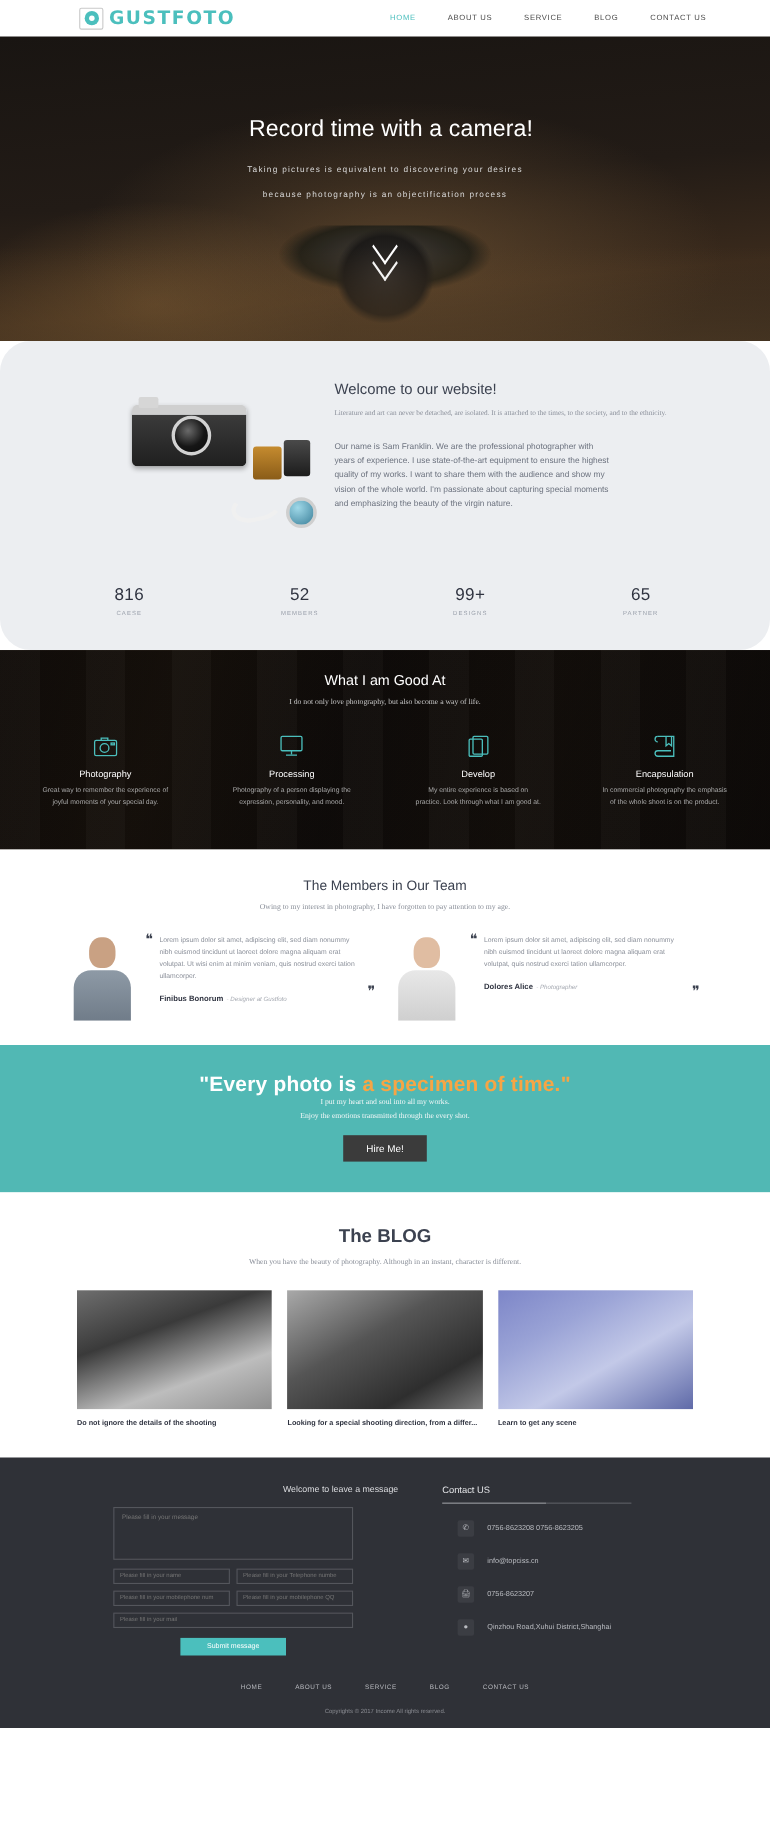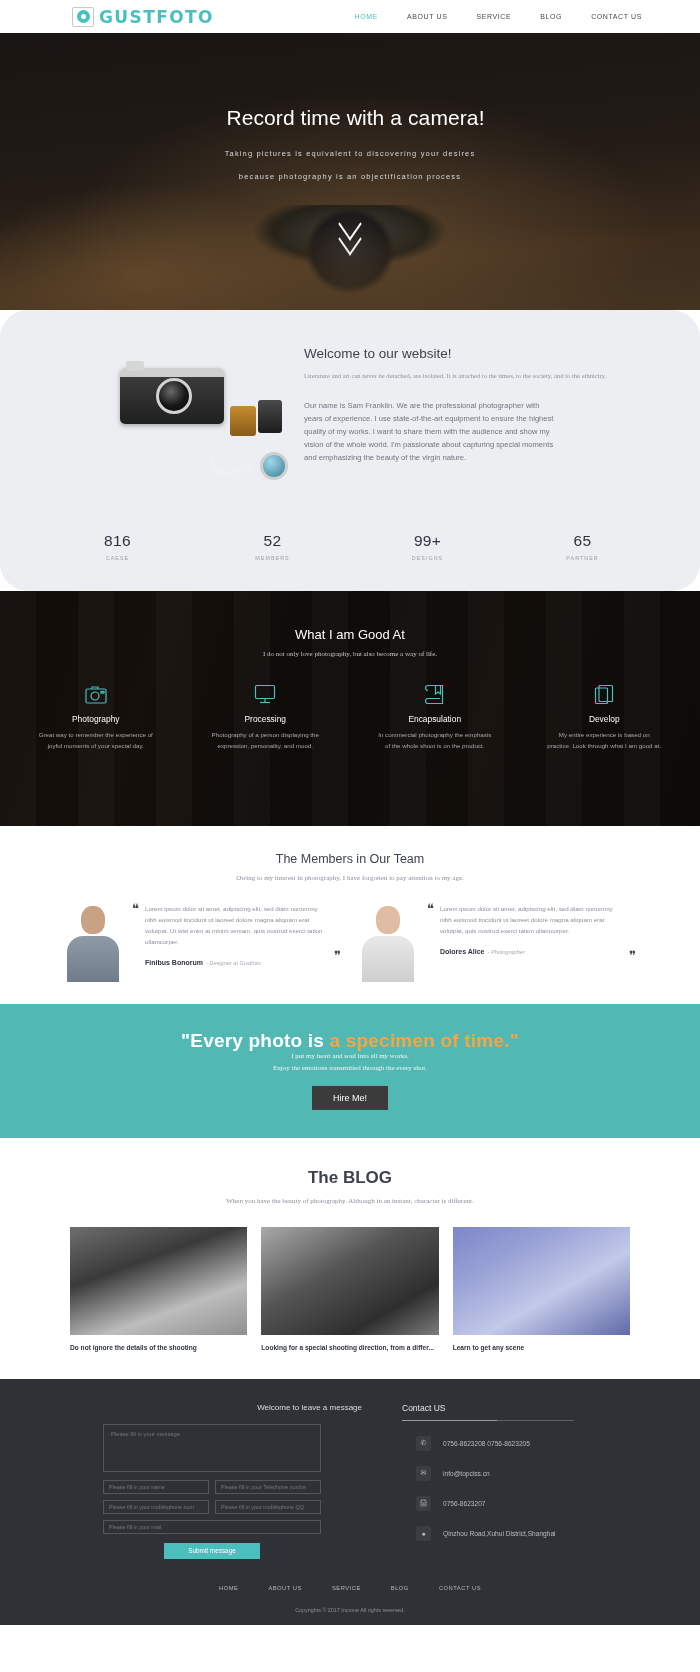--- a/index.html
+++ b/index.html
@@ -166,26 +166,26 @@
   }
   .stat { flex: 1; text-align: center; }
   .stat-num { font-size: 15.5px; color: #2f3340; letter-spacing: .3px; }
   .stat-label {
     margin-top: 5px; font-size: 5.4px; letter-spacing: 1px;
     color: #9aa0ab; text-transform: uppercase;
   }
 
   
   .skills {
-    height: 235px;
+    height: 181px;
     background:
       linear-gradient(rgba(12,9,7,.80), rgba(12,9,7,.80)),
       linear-gradient(105deg, #241a12 0%, #3c2d1c 22%, #1a1512 45%, #2d2319 68%, #15110e 100%);
     position: relative;
-    padding-top: 36px;
+    padding-top: 20px;
     overflow: hidden;
   }
   .skills::before {
     content: ""; position: absolute; inset: 0;
     background:
       repeating-linear-gradient(90deg, rgba(255,255,255,.022) 0 36px, rgba(0,0,0,.05) 36px 78px);
   }
   .skills-title {
     position: relative; z-index: 2; text-align: center;
     font-size: 13px; color: #ffffff; font-weight: normal;
@@ -433,38 +433,38 @@
             <rect x="1.5" y="1.5" width="19" height="13" rx="1.2"></rect>
             <path d="M11 14.5 V18"></path>
             <path d="M6 18.5 H16"></path>
           </svg>
         </div>
         <div class="skill-name">Processing</div>
         <div class="skill-desc">Photography of a person displaying the expression, personality, and mood.</div>
       </div>
       <div class="skill">
         <div class="skill-icon">
+          <svg width="20" height="21" viewBox="0 0 20 21" fill="none" stroke="#4bbfbd" stroke-width="1.2">
+            <rect x="5" y="1.5" width="13.5" height="16" rx="1"></rect>
+            <rect x="1.5" y="4" width="12" height="15.5" rx="1"></rect>
+          </svg>
+        </div>
+        <div class="skill-name">Develop</div>
+        <div class="skill-desc">My entire experience is based on practice. Look through what I am good at.</div>
+      </div>
+      <div class="skill">
+        <div class="skill-icon">
           <svg width="21" height="21" viewBox="0 0 21 21" fill="none" stroke="#4bbfbd" stroke-width="1.2">
             <path d="M4 1.5 H18.5 V19.5 H4 a2.5 2.5 0 0 1 0-5 H16"></path>
             <path d="M11.5 1.5 V10 l2.5-2 2.5 2 V1.5"></path>
             <path d="M4 1.5 a2.5 2.5 0 0 0 0 5"></path>
           </svg>
         </div>
         <div class="skill-name">Encapsulation</div>
         <div class="skill-desc">In commercial photography the emphasis of the whole shoot is on the product.</div>
-      </div>
-      <div class="skill">
-        <div class="skill-icon">
-          <svg width="20" height="21" viewBox="0 0 20 21" fill="none" stroke="#4bbfbd" stroke-width="1.2">
-            <rect x="5" y="1.5" width="13.5" height="16" rx="1"></rect>
-            <rect x="1.5" y="4" width="12" height="15.5" rx="1"></rect>
-          </svg>
-        </div>
-        <div class="skill-name">Develop</div>
-        <div class="skill-desc">My entire experience is based on practice. Look through what I am good at.</div>
       </div>
     </div>
   </div>
 
   <div class="team">
     <h2 class="team-title">The Members in Our Team</h2>
     <div class="team-sub">Owing to my interest in photography, I have forgotten to pay attention to my age.</div>
     <div class="team-row">
       <div class="member">
         <div class="m-photo m1">

